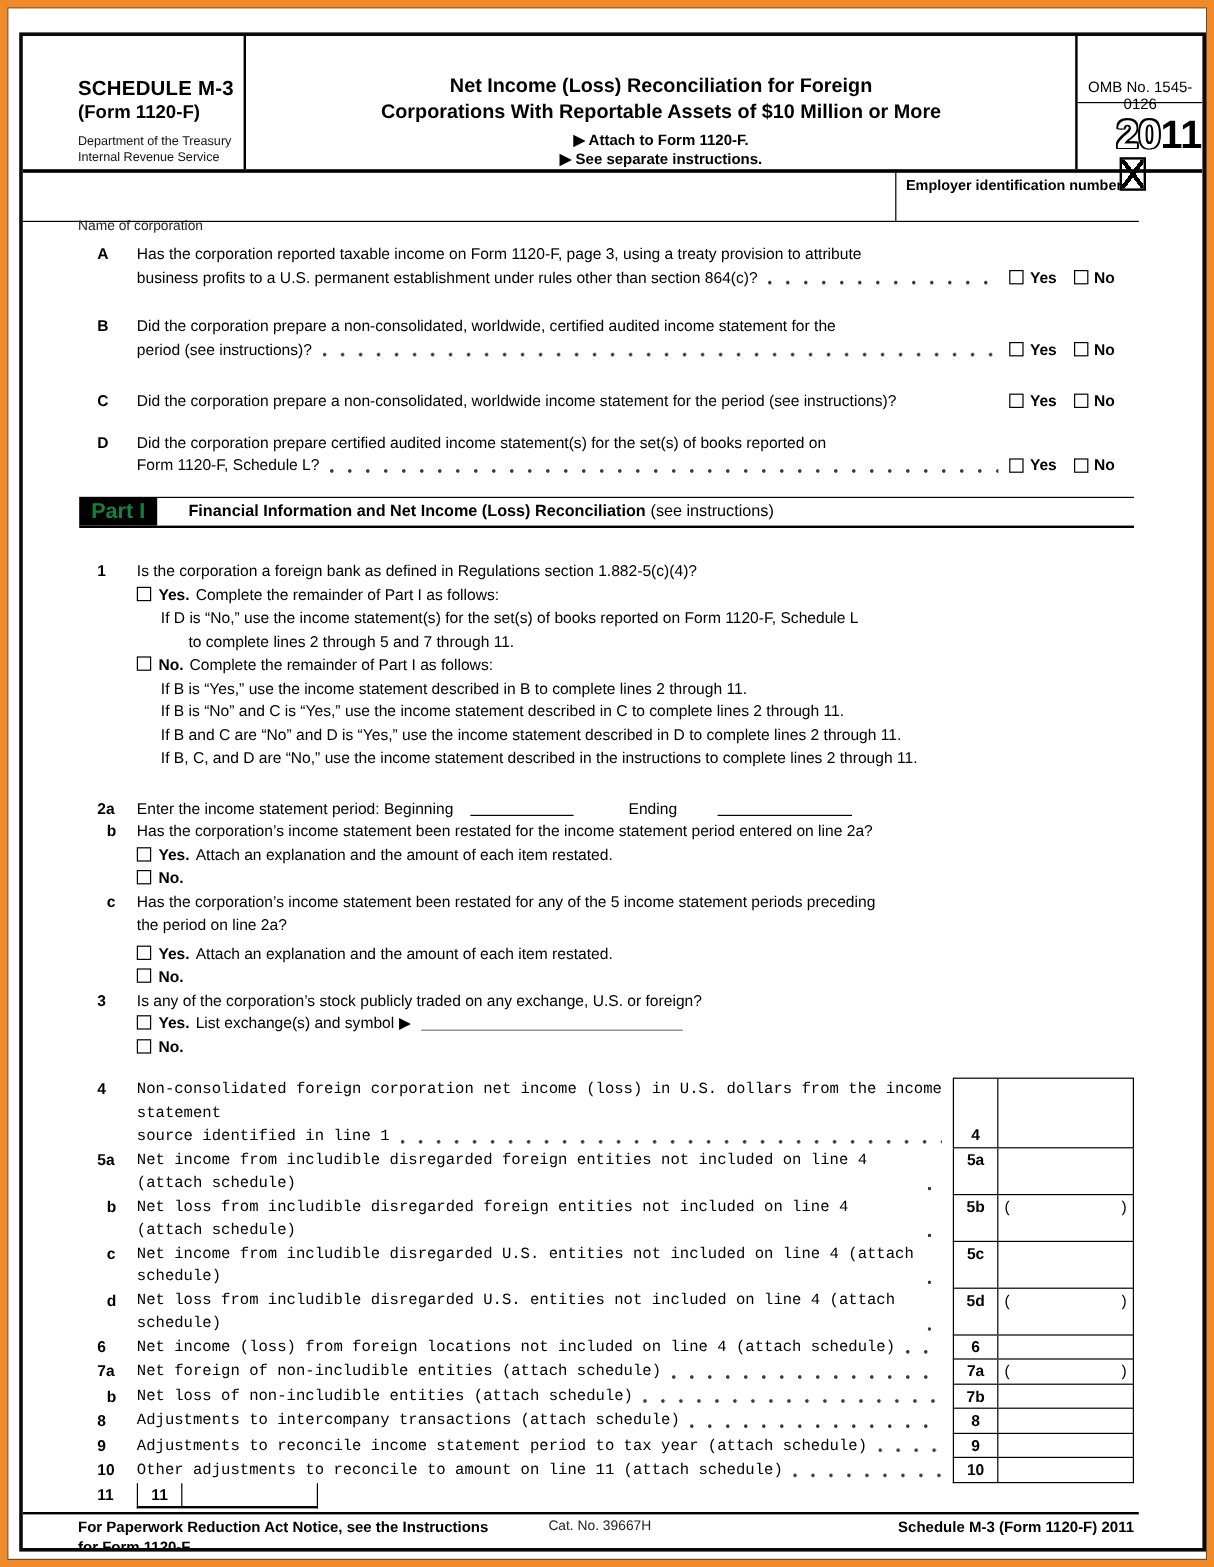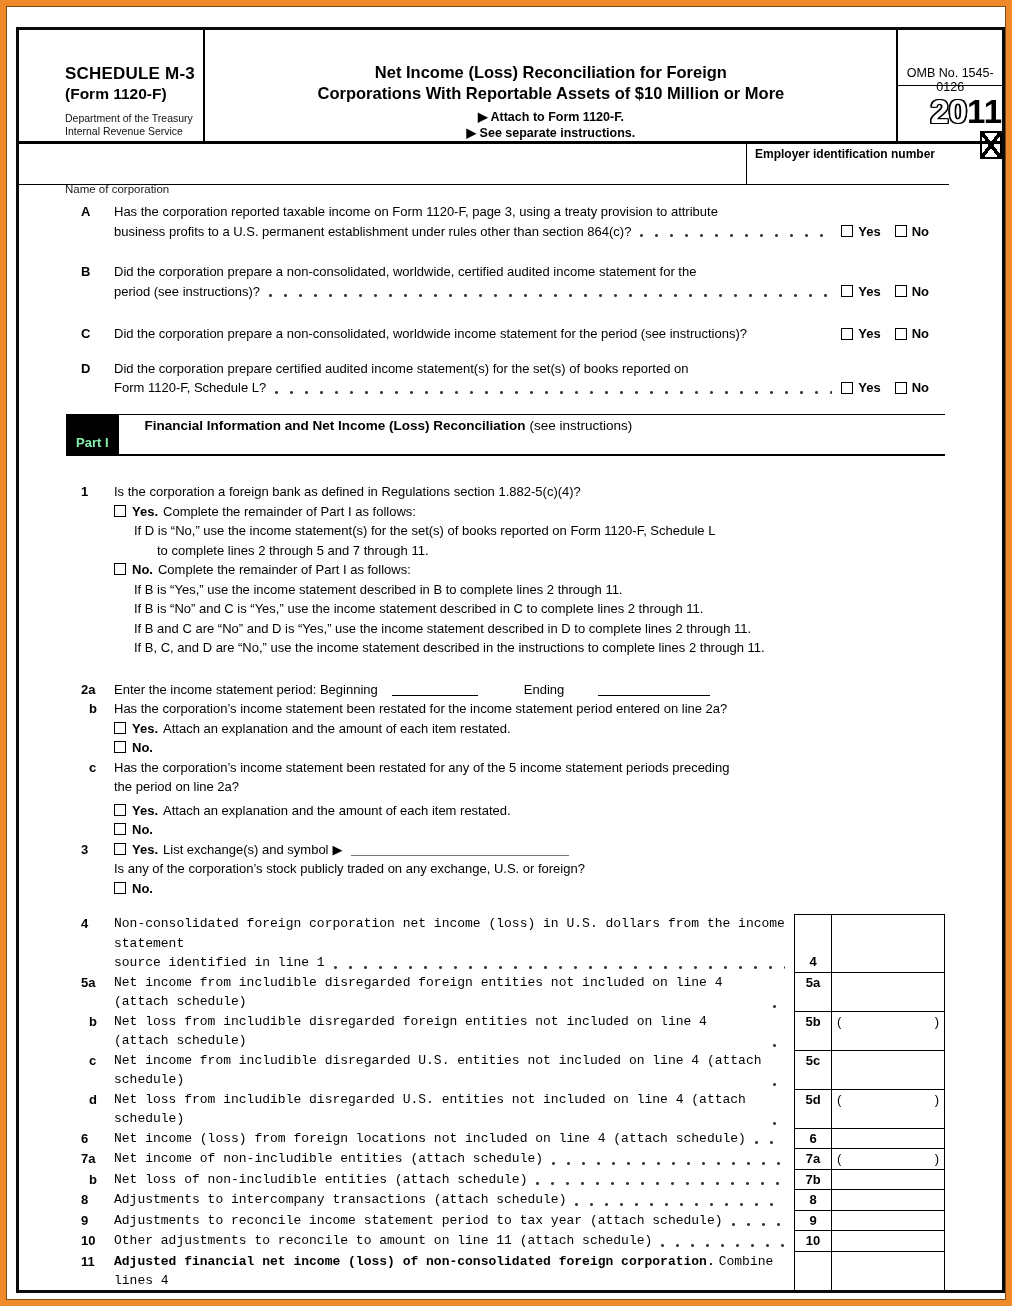--- a/index.html
+++ b/index.html
@@ -14,21 +14,21 @@
   .sched{font-size:17px;font-weight:700;line-height:20px;letter-spacing:.2px;}
   .formname{font-size:15.5px;font-weight:700;line-height:19px;}
   .dept{font-size:10.5px;line-height:12.5px;color:#111;}
   .dept.first{margin-top:9px;}
   .hdr-center{width:696px;border-right:2.5px solid #000;box-sizing:border-box;text-align:center;padding-top:32px;}
   .title{font-size:16.5px;font-weight:700;line-height:21px;}
   .attach{font-size:12.5px;font-weight:700;line-height:16px;}
   .attach.first{margin-top:5px;}
   .hdr-right{flex:1;}
   .omb{height:56px;box-sizing:border-box;border-bottom:1.5px solid #000;text-align:center;padding-top:36px;font-size:12.5px;}
-  .yrwrap{text-align:right;padding-top:7px;padding-left:32px;}
+  .yrwrap{text-align:left;padding-top:7px;padding-left:32px;}
   .yr{font-size:33px;font-weight:700;}
   .yr .outline{color:#fff;text-shadow:-1.4px -1.4px 0 #000,1.4px -1.4px 0 #000,-1.4px 1.4px 0 #000,1.4px 1.4px 0 #000,0 -1.4px 0 #000,0 1.4px 0 #000,-1.4px 0 0 #000,1.4px 0 0 #000;}
   .xbox{display:inline-block;width:18px;height:24px;border:2.5px solid #000;vertical-align:-3px;margin-left:3px;
         background:linear-gradient(to top right,transparent 44%,#000 44%,#000 56%,transparent 56%),
                    linear-gradient(to bottom right,transparent 44%,#000 44%,#000 56%,transparent 56%);}
 
   
   .namerow{display:flex;height:40px;}
   .name-cell{flex:1;padding:3px 0 0 46px;box-sizing:border-box;margin-top:36px;}
   .name-label{font-size:11.5px;color:#222;}
@@ -47,21 +47,21 @@
   .yn{white-space:nowrap;display:flex;align-items:center;}
   .yn b{margin-right:14px;}
   .yn b.last{margin-right:0;}
   .cb{width:10px;height:10px;border:1.5px solid #000;background:#fff;display:inline-block;margin-right:5px;flex:none;}
   .cbi{display:inline-block;width:10px;height:10px;border:1.5px solid #000;background:#fff;margin-right:6px;vertical-align:-1px;}
   .dots{flex:1;min-width:12px;height:3px;align-self:flex-end;margin:0 9px 4px 9px;background-image:radial-gradient(circle at 1.5px 1.5px,#3a3a3a 1.2px,transparent 1.7px);background-size:15px 3px;background-repeat:repeat-x;}
   .blab{font-weight:700;margin-right:5px;}
 
   
   .partbar{display:flex;align-items:stretch;border-top:1px solid #000;border-bottom:2.5px solid #000;margin-top:16px;margin-bottom:26px;}
-  .partlabel{background:#000;color:#86efac;font-weight:700;font-size:13px;padding:18px 10px 2px;}
+  .partlabel{background:#000;color:#15803d;font-weight:700;font-size:18px;padding:2px 10px 2px;}
   .parttitle{margin-left:26px;font-size:13.5px;padding-top:1px;text-align:center;}
   .parttitle b{margin-right:4px;}
 
   
   .secrow{display:flex;}
   .secnum{width:48px;padding-left:15px;box-sizing:border-box;font-weight:700;flex:none;}
   .secnum.sub{padding-left:23px;}
   .secbody{flex:1;}
   .iftext{padding-left:20px;}
   .iftext.more{padding-left:43px;}
@@ -265,24 +265,24 @@
          </div>
          <div>
            <span class="cbi"></span><span class="blab">No.</span>
          </div>
        </div>
      </div>
 
      <div class="secrow">
        <div class="secnum">3</div>
        <div class="secbody">
+         <div>Is any of the corporation’s stock publicly traded on any exchange, U.S. or foreign?</div>
          <div>
            <span class="cbi"></span><span class="blab">Yes.</span><span>List exchange(s) and symbol</span><span class="arrow">▶</span><span class="blank b3"></span>
          </div>
-         <div>Is any of the corporation’s stock publicly traded on any exchange, U.S. or foreign?</div>
          <div>
            <span class="cbi"></span><span class="blab">No.</span>
          </div>
        </div>
      </div>
 
      <div class="t4">
 
        <div class="trow first tall">
          <div class="secnum">4</div>
@@ -376,21 +376,21 @@
          <div class="tcells">
            <div class="cnum">6</div>
            <div class="camt"></div>
          </div>
        </div>
 
        <div class="trow">
          <div class="secnum">7a</div>
          <div class="tmid">
            <div class="lline">
-                  <span>Net income of non-includible entities (attach schedule)</span>
+                  <span>Net foreign of non-includible entities (attach schedule)</span>
                   <span class="dots"></span>
                 </div>
          </div>
          <div class="tcells">
            <div class="cnum">7a</div>
            <div class="camt">
                   <span>(</span>
                   <span>)</span>
                 </div>
          </div>
@@ -447,29 +447,20 @@
                 </div>
          </div>
          <div class="tcells">
            <div class="cnum">10</div>
            <div class="camt"></div>
          </div>
        </div>
 
        <div class="trow last tall">
          <div class="secnum">11</div>
-         <div class="tmid">
-           <div class="lline">
-                  <span><span class="boldlab">Adjusted financial net income (loss) of non-consolidated foreign corporation.</span><span>Combine lines 4</span></span>
-                </div>
-           <div class="lline">
-                  <span>through 10</span>
-                  <span class="dots"></span>
-                </div>
-         </div>
          <div class="tcells">
            <div class="cnum">
                   <span>11</span>
                 </div>
            <div class="camt"></div>
          </div>
        </div>
 
      </div>
    </div>

